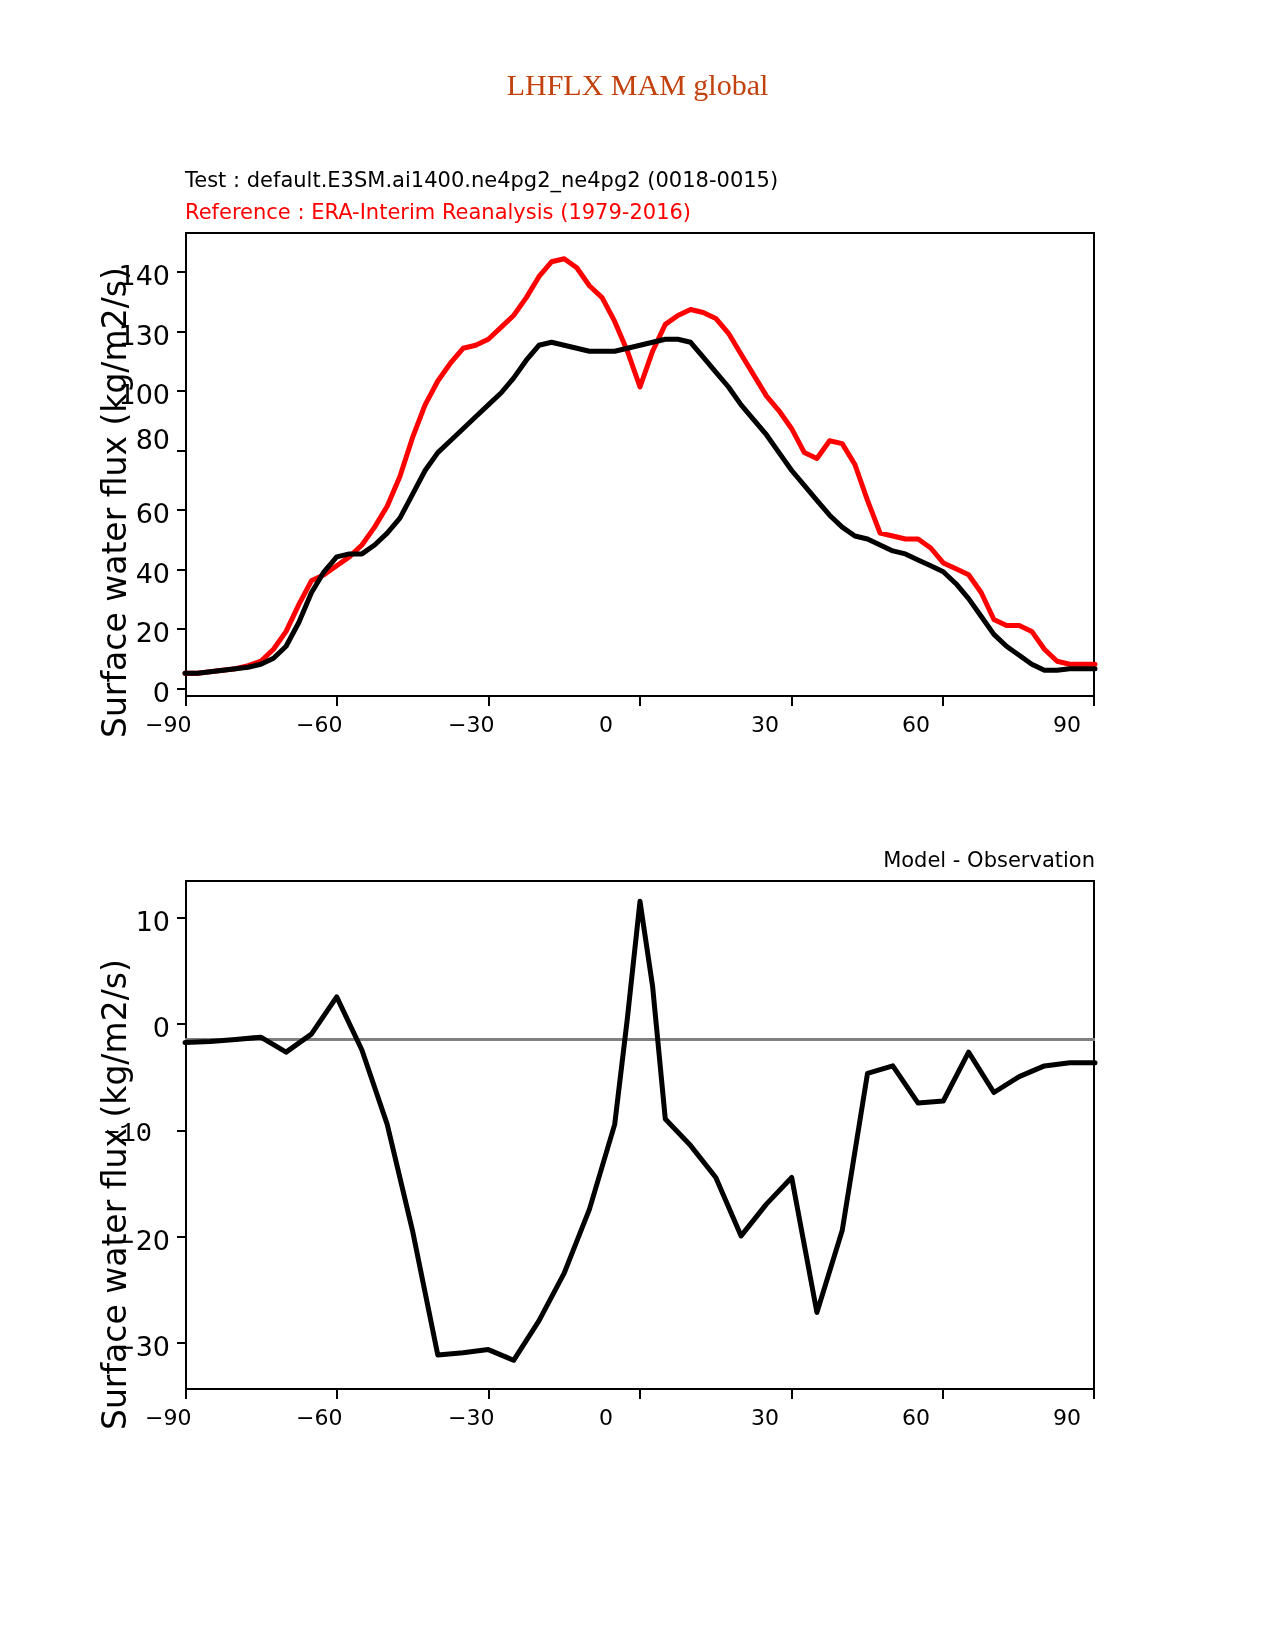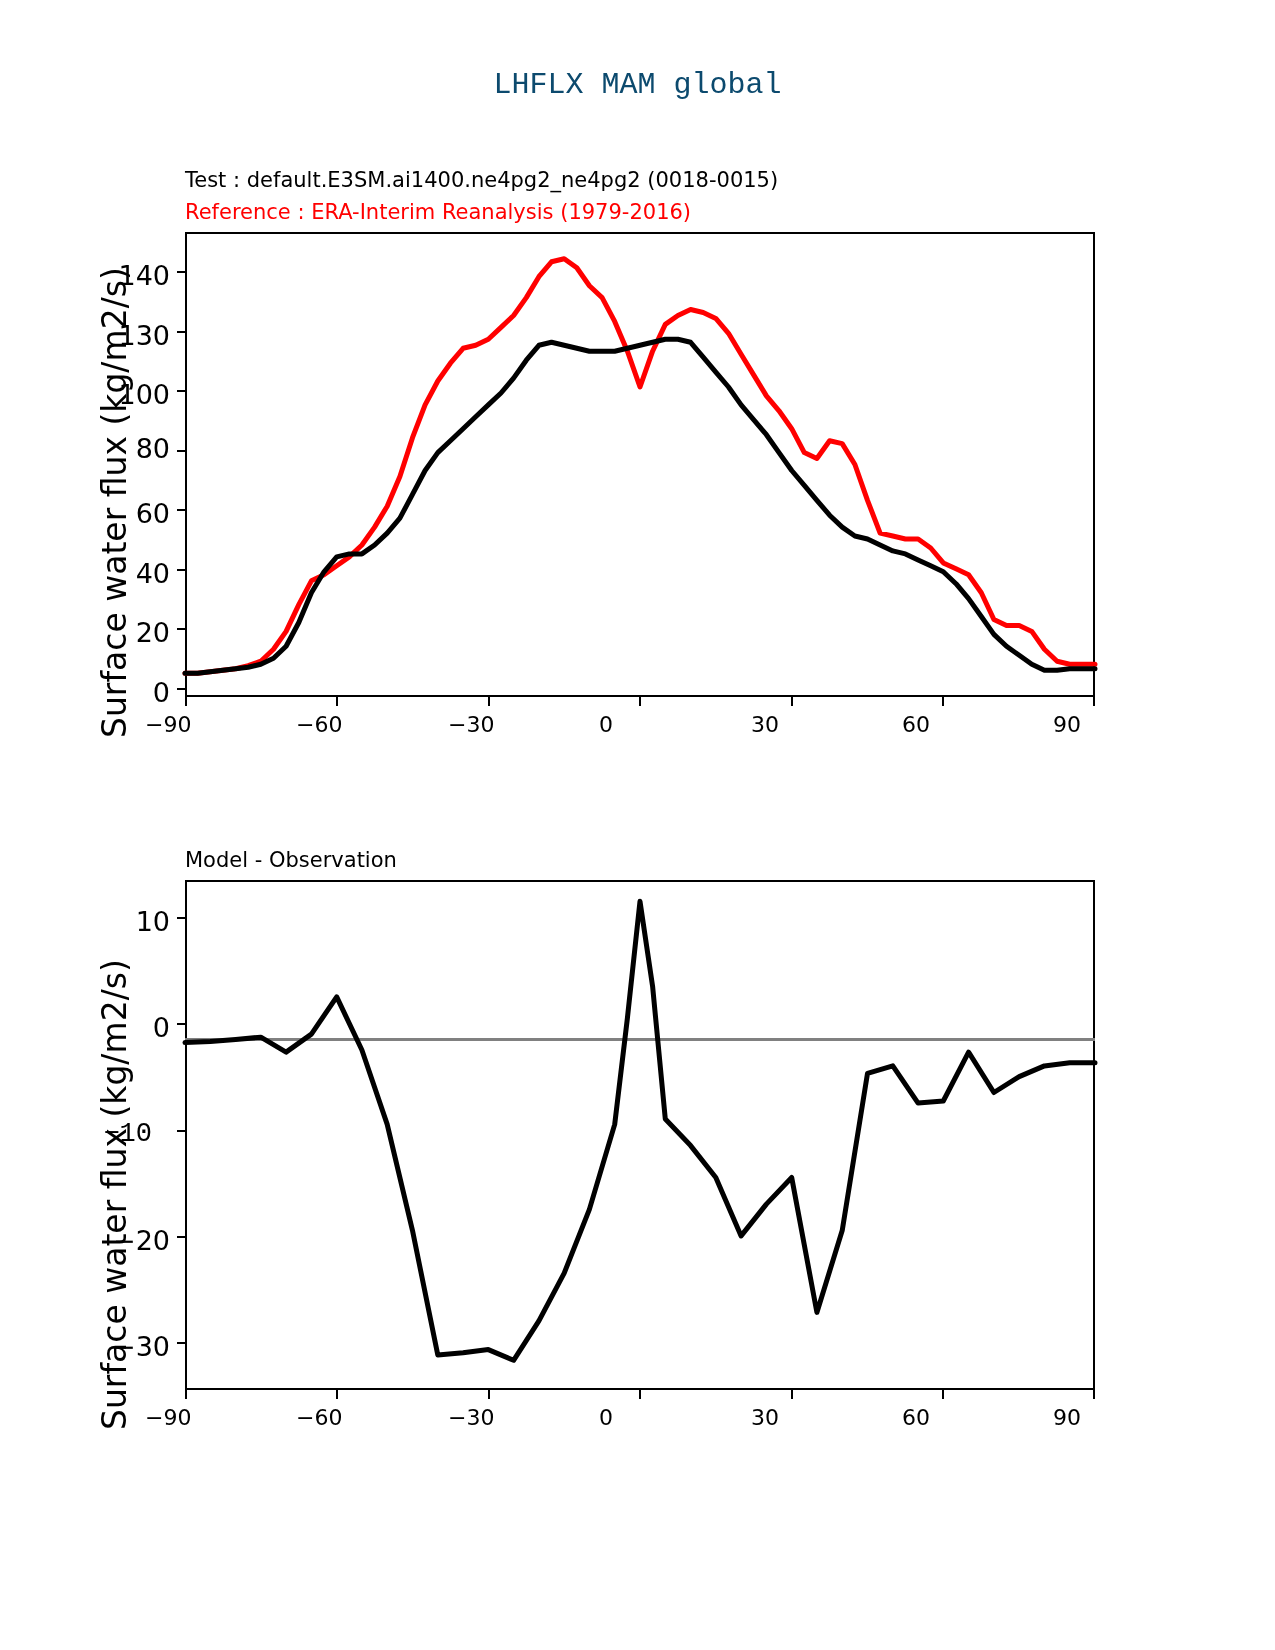--- a/index.html
+++ b/index.html
@@ -20,22 +20,22 @@
     width: 1275px;
     height: 1650px;
   }
   #main-title {
     position: absolute;
     top: 68px;
     left: 0;
     width: 1275px;
     text-align: center;
     font-size: 30px;
-    font-family: Liberation Mono, monospace;
-    color: #0c4a6e;
+    font-family: Liberation Serif, serif;
+    color: #c2410c;
   }
   
   #panel-top {
     position: absolute;
     left: 0;
     top: 150px;
     width: 1275px;
     height: 610px;
   }
   #panel-bottom {
@@ -76,21 +76,21 @@
     text-align: left;
     white-space: nowrap;
   }
   .tick-mark {
     position: absolute;
     background: #000000;
   }
   .subplot-title {
     position: absolute;
     font-size: 21px;
-    text-align: left;
+    text-align: right;
     white-space: nowrap;
   }
   svg.curve-layer {
     position: absolute;
     left: 0;
     top: 0;
     overflow: visible;
   }
 </style>
 </head>
@@ -106,21 +106,21 @@
     <div class="legend-line" style="left:185px; top:50px; color:#ff0000;">Reference : ERA-Interim Reanalysis (1979-2016)</div>
 
     <div class="ylabel" style="left:95px; top:588px;">Surface water flux (kg/m2/s)</div>
 
     <div class="plot-frame" style="left:185px; top:82px; width:910px; height:465px;"></div>
 
     <div class="tick-label-y" style="left:110px; top:527px; width:60px;">0</div>
     <div class="tick-label-y" style="left:110px; top:467px; width:60px;">20</div>
     <div class="tick-label-y" style="left:110px; top:408px; width:60px;">40</div>
     <div class="tick-label-y" style="left:110px; top:348px; width:60px;">60</div>
-    <div class="tick-label-y" style="left:110px; top:283px; width:60px;">80</div>
+    <div class="tick-label-y" style="left:110px; top:274px; width:60px;">80</div>
     <div class="tick-label-y" style="left:100px; top:229px; width:70px;">100</div>
     <div class="tick-label-y" style="left:100px; top:170px; width:70px;">130</div>
     <div class="tick-label-y" style="left:100px; top:110px; width:70px;">140</div>
 
     <div class="tick-mark" style="left:177px; top:538px; width:9px; height:2px;"></div>
     <div class="tick-mark" style="left:177px; top:478px; width:9px; height:2px;"></div>
     <div class="tick-mark" style="left:177px; top:419px; width:9px; height:2px;"></div>
     <div class="tick-mark" style="left:177px; top:359px; width:9px; height:2px;"></div>
     <div class="tick-mark" style="left:177px; top:300px; width:9px; height:2px;"></div>
     <div class="tick-mark" style="left:177px; top:240px; width:9px; height:2px;"></div>

